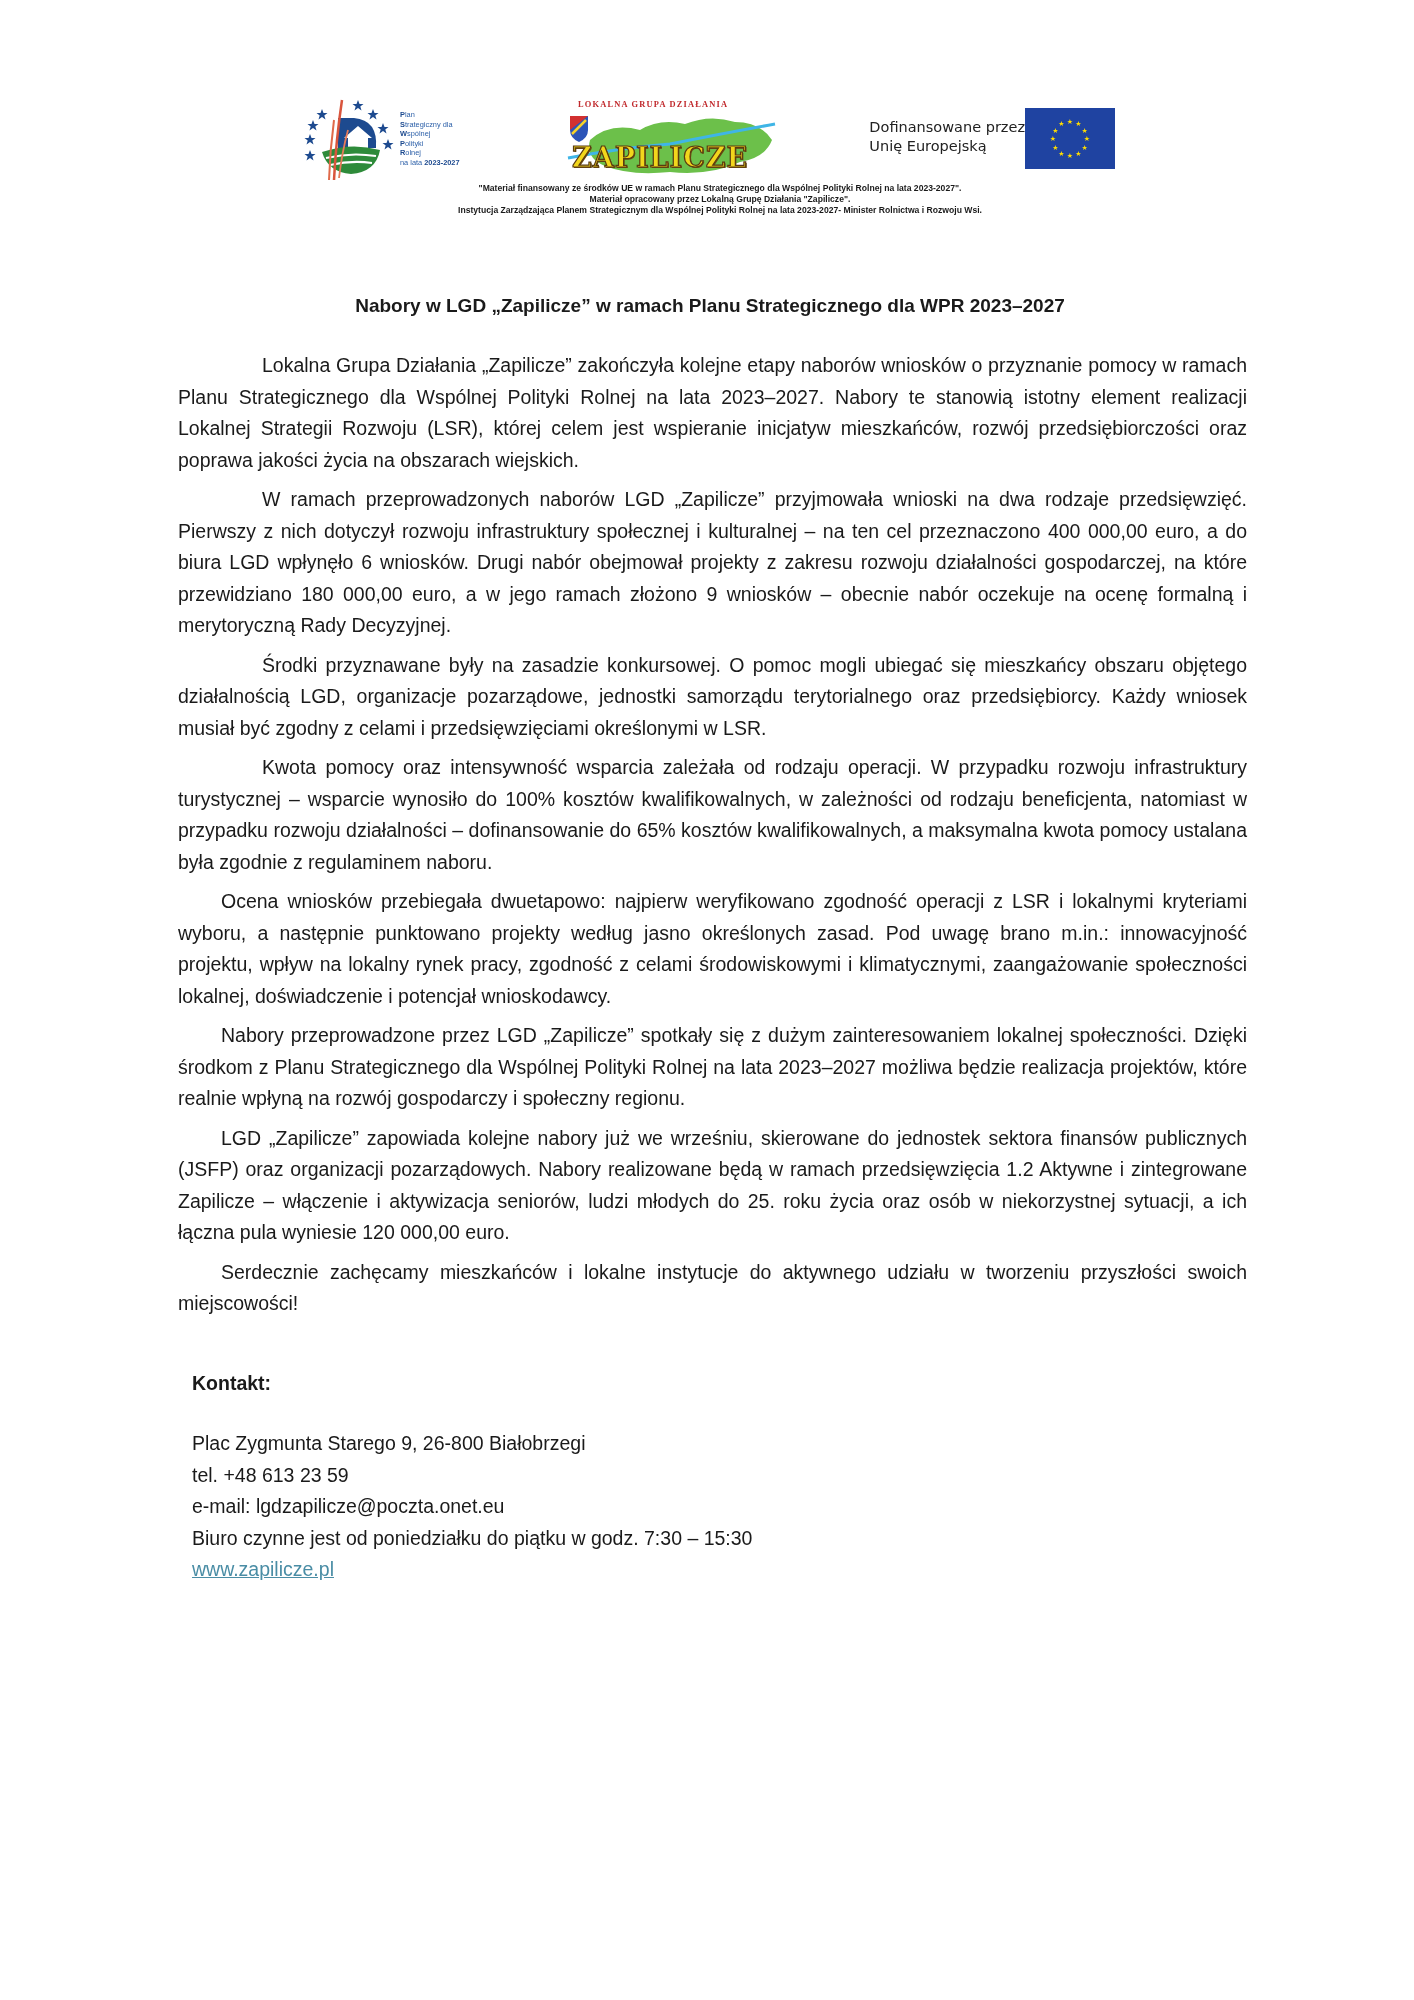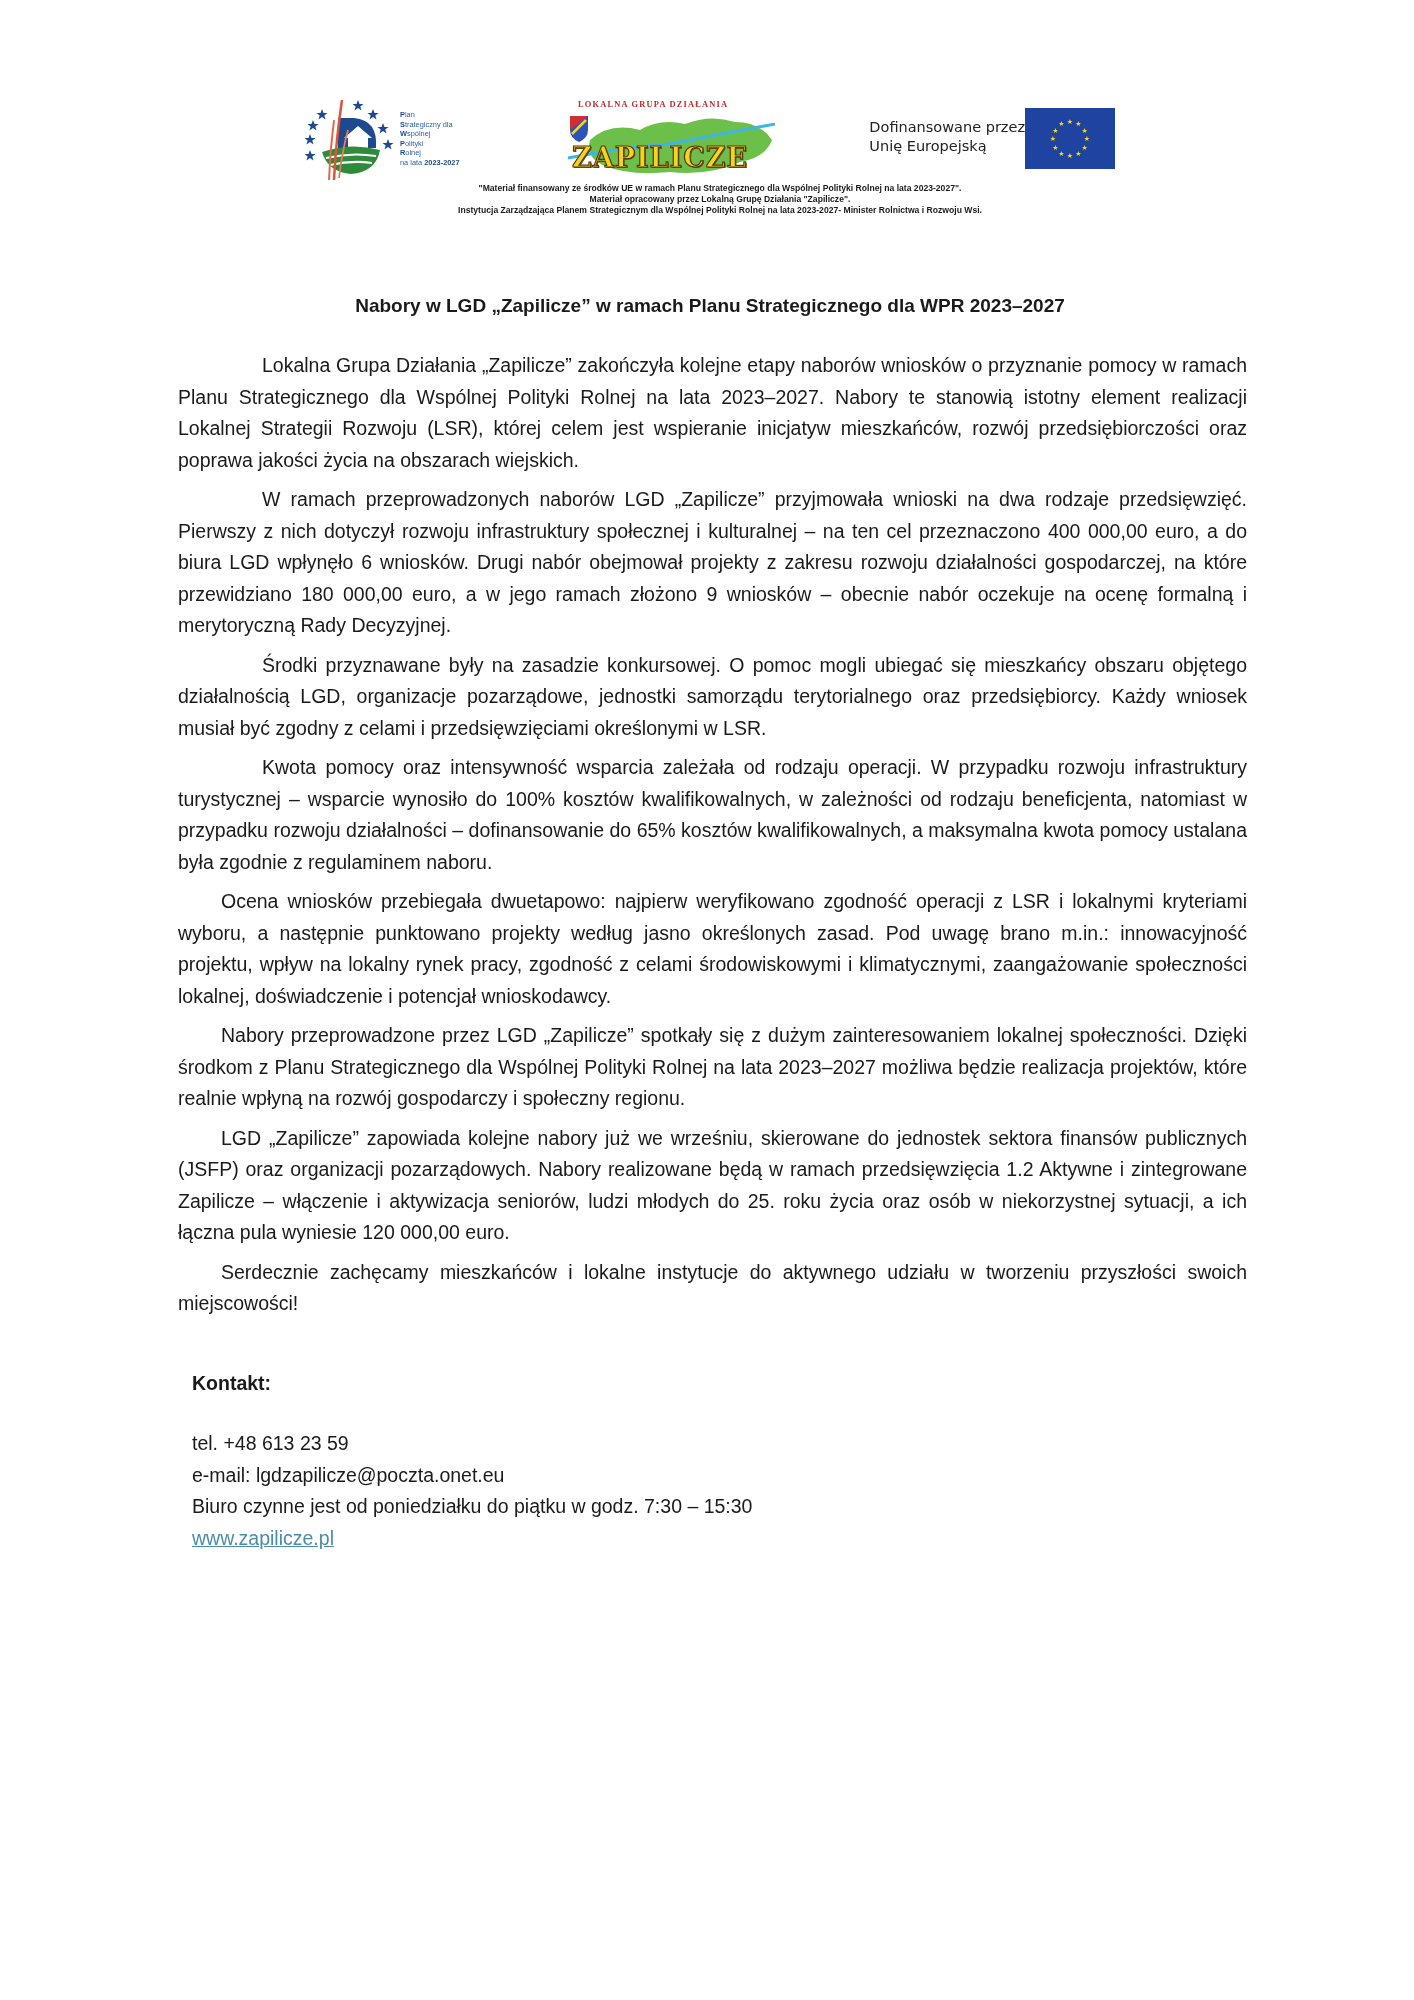--- a/index.html
+++ b/index.html
@@ -136,18 +136,19 @@
   <p class="ind-big">Kwota pomocy oraz intensywność wsparcia zależała od rodzaju operacji. W przypadku rozwoju infrastruktury turystycznej – wsparcie wynosiło do 100% kosztów kwalifikowalnych, w zależności od rodzaju beneficjenta, natomiast w przypadku rozwoju działalności – dofinansowanie do 65% kosztów kwalifikowalnych, a maksymalna kwota pomocy ustalana była zgodnie z regulaminem naboru.</p>
   <p class="ind-small">Ocena wniosków przebiegała dwuetapowo: najpierw weryfikowano zgodność operacji z LSR i lokalnymi kryteriami wyboru, a następnie punktowano projekty według jasno określonych zasad. Pod uwagę brano m.in.: innowacyjność projektu, wpływ na lokalny rynek pracy, zgodność z celami środowiskowymi i klimatycznymi, zaangażowanie społeczności lokalnej, doświadczenie i potencjał wnioskodawcy.</p>
   <p class="ind-small">Nabory przeprowadzone przez LGD „Zapilicze” spotkały się z dużym zainteresowaniem lokalnej społeczności. Dzięki środkom z Planu Strategicznego dla Wspólnej Polityki Rolnej na lata 2023–2027 możliwa będzie realizacja projektów, które realnie wpłyną na rozwój gospodarczy i społeczny regionu.</p>
   <p class="ind-small">LGD „Zapilicze” zapowiada kolejne nabory już we wrześniu, skierowane do jednostek sektora finansów publicznych (JSFP) oraz organizacji pozarządowych. Nabory realizowane będą w ramach przedsięwzięcia 1.2 Aktywne i zintegrowane Zapilicze – włączenie i aktywizacja seniorów, ludzi młodych do 25. roku życia oraz osób w niekorzystnej sytuacji, a ich łączna pula wyniesie 120 000,00 euro.</p>
   <p class="ind-small">Serdecznie zachęcamy mieszkańców i lokalne instytucje do aktywnego udziału w tworzeniu przyszłości swoich miejscowości!</p>
 </div>
 
 <div class="contact">
   <div class="contact-title">Kontakt:</div>
   <div class="contact-lines">
+    <div>Plac Zygmunta Starego 9, 26-800 Białobrzegi</div>
     <div>tel. +48 613 23 59</div>
     <div>e-mail: lgdzapilicze@poczta.onet.eu</div>
     <div>Biuro czynne jest od poniedziałku do piątku w godz. 7:30 – 15:30</div>
     <div><a>www.zapilicze.pl</a></div>
   </div>
 </div>
 
 </body></html>

